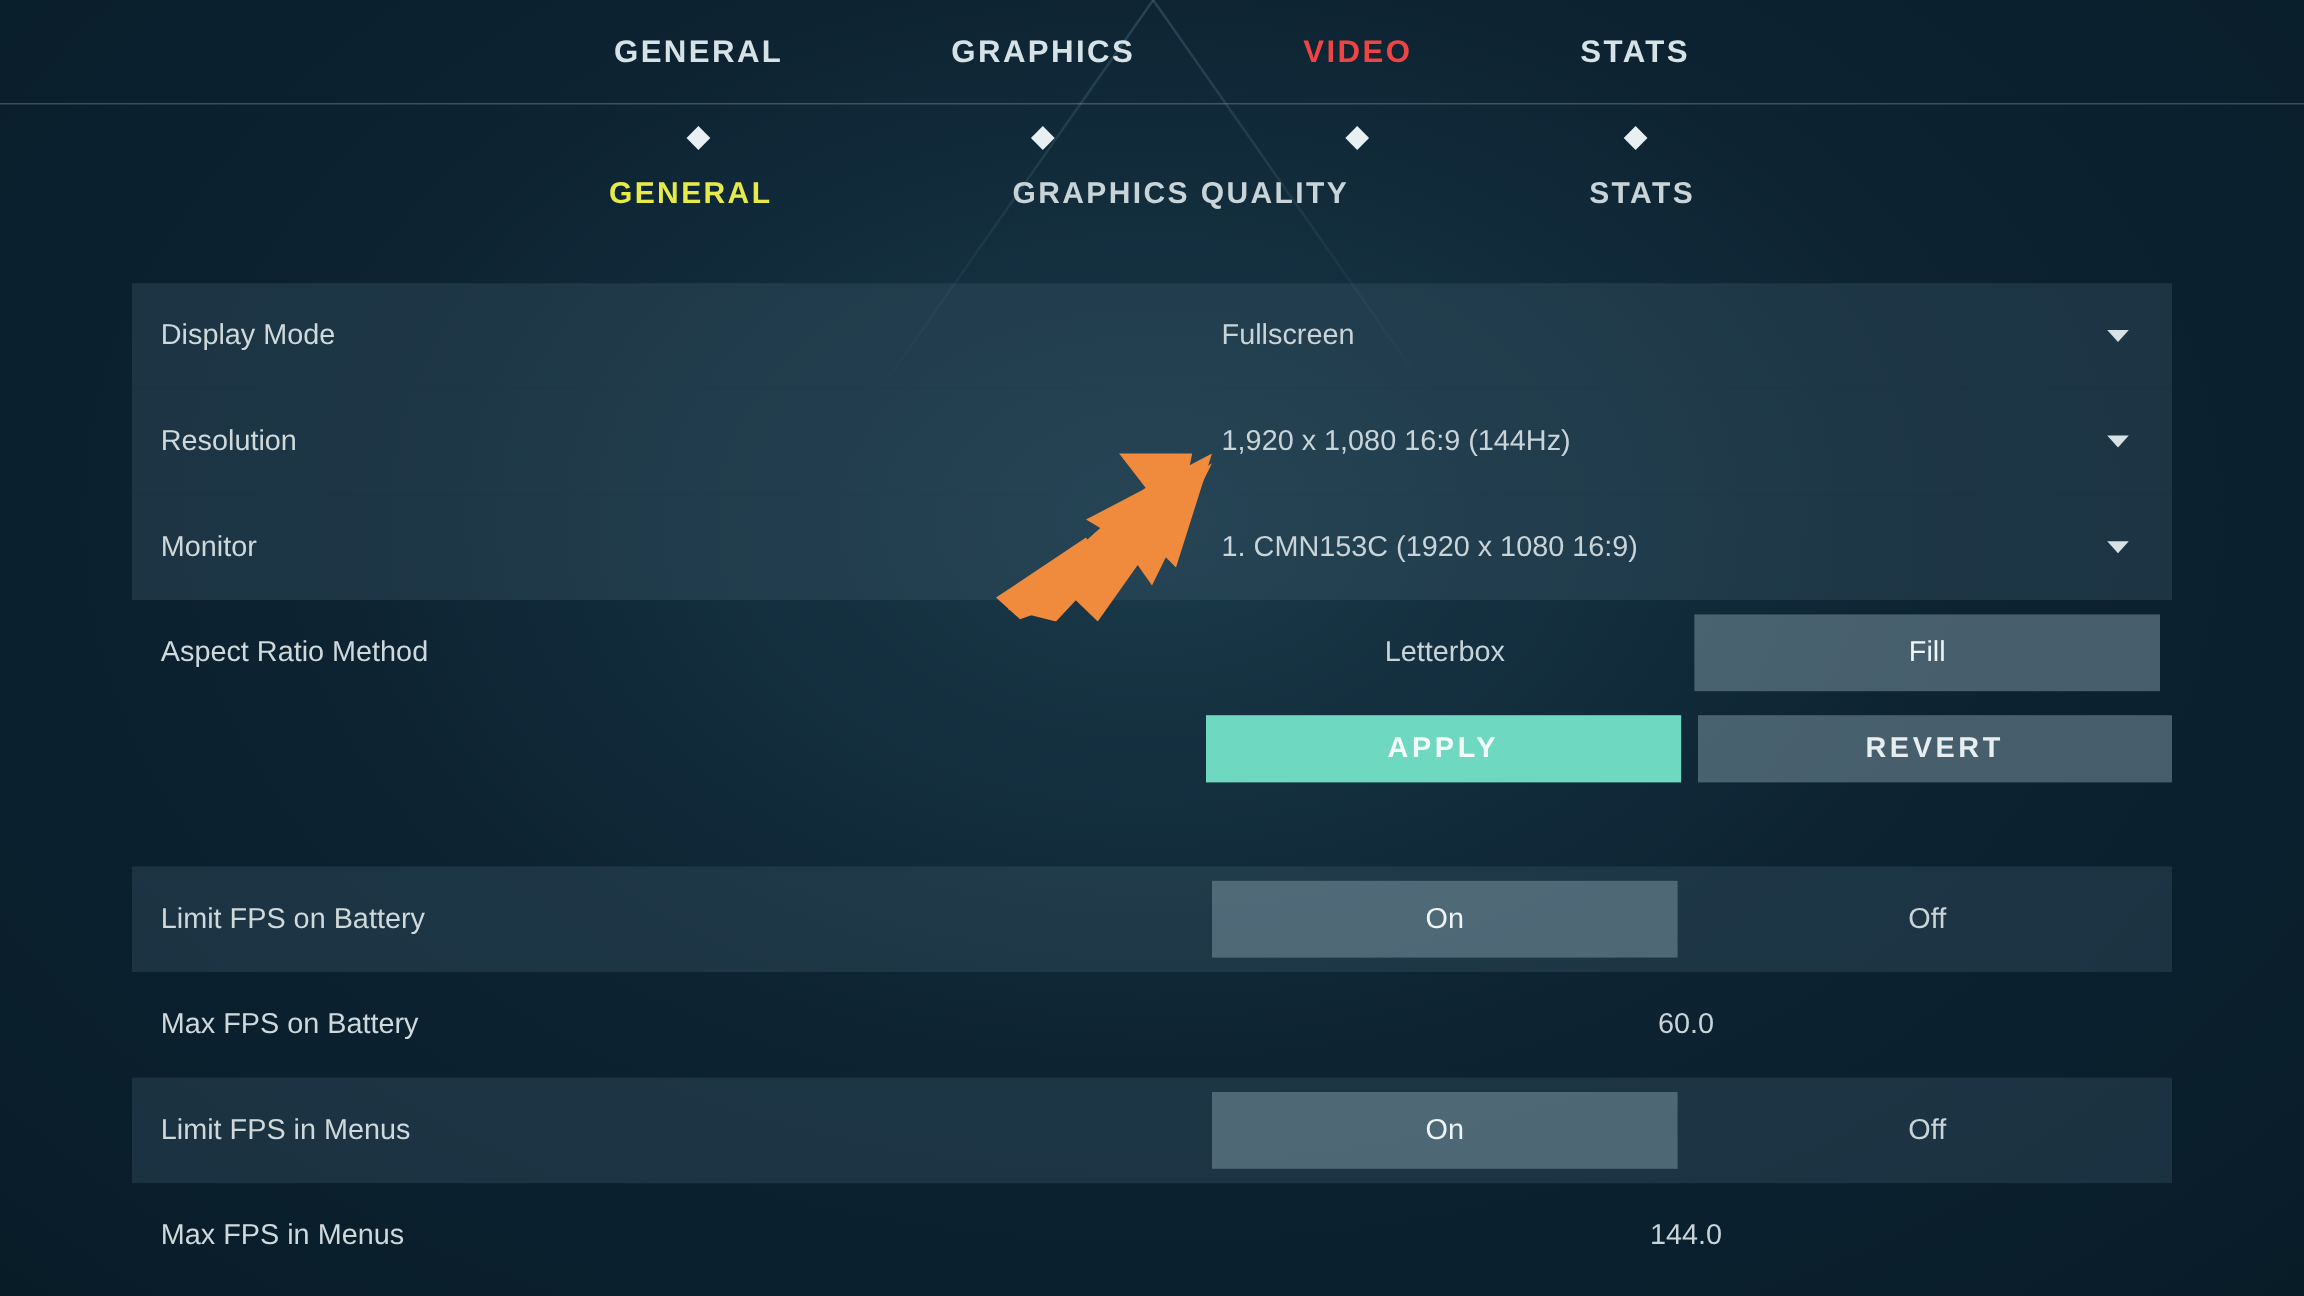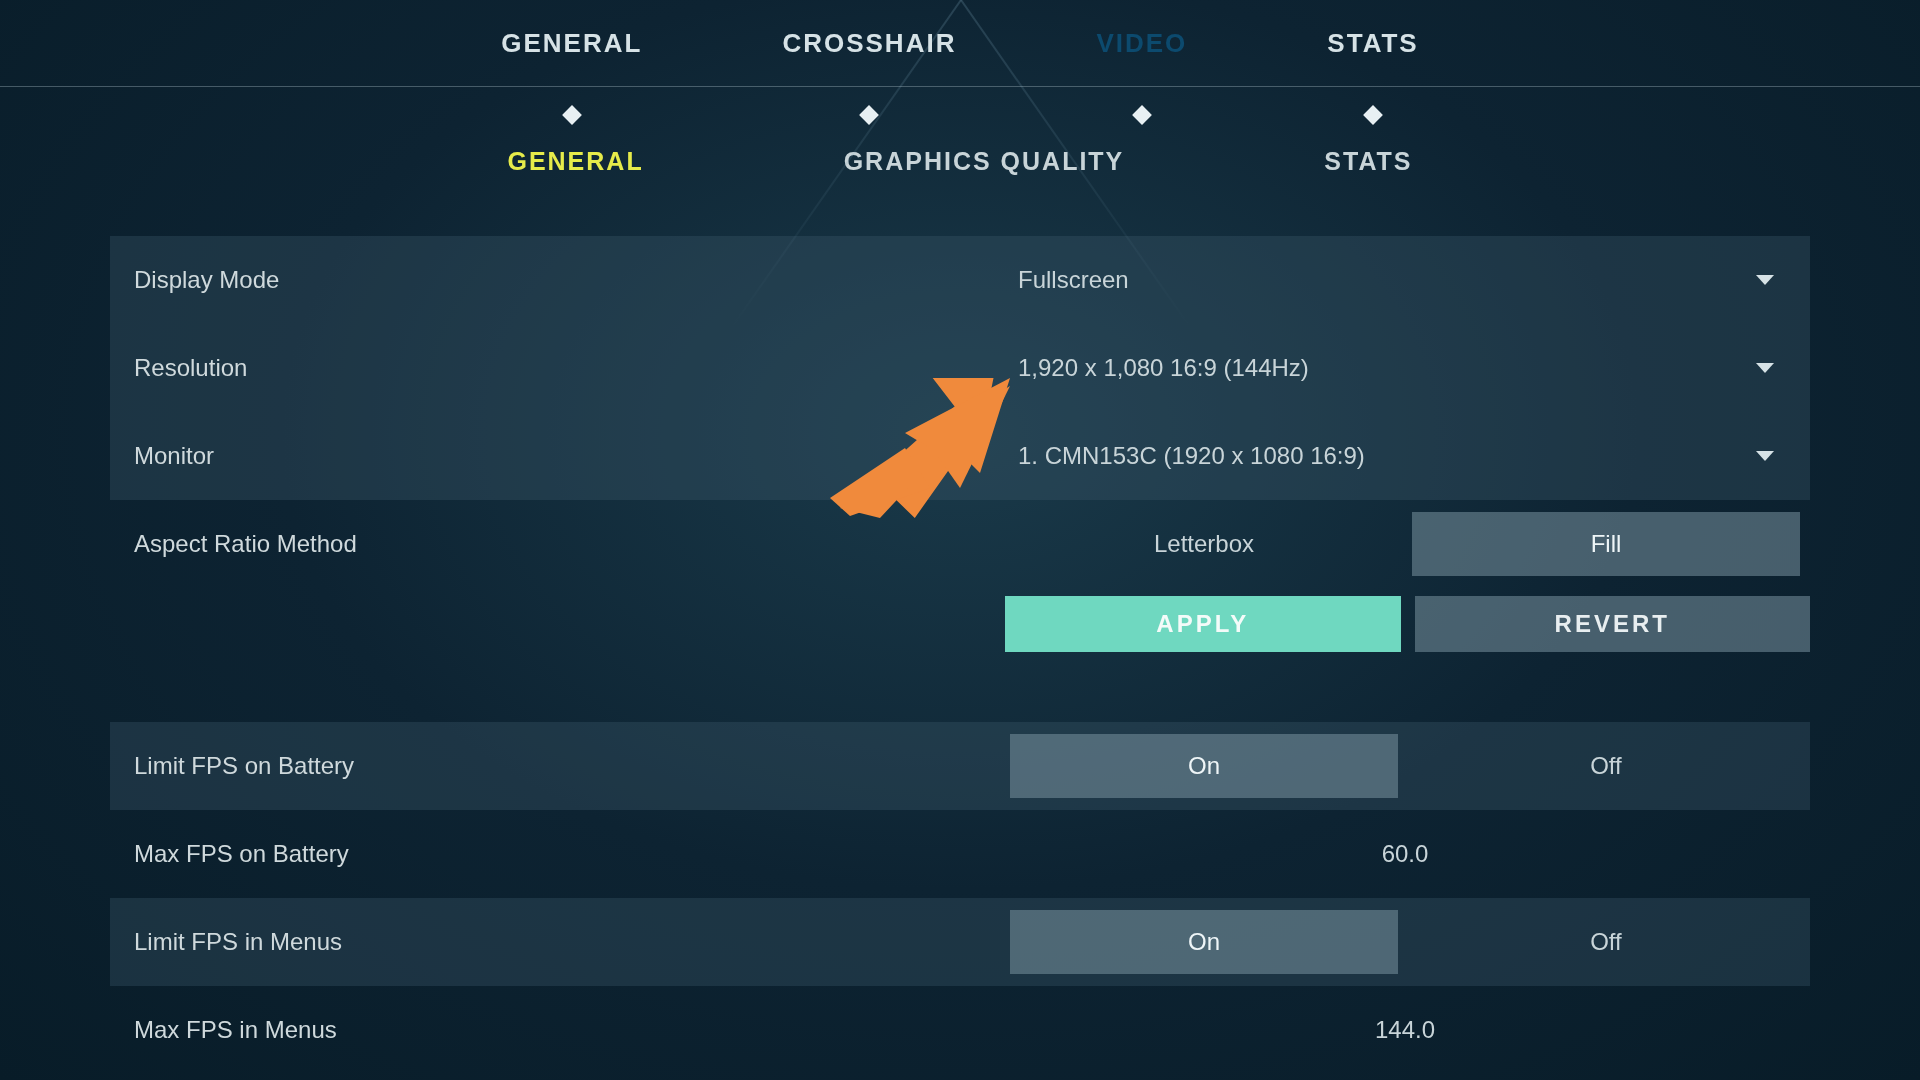--- a/index.html
+++ b/index.html
@@ -23,21 +23,21 @@
 
 .top-tabs {
   display: flex; justify-content: center; gap: 140px;
   padding-top: 28px; position: relative;
 }
 .top-tab {
   font-size: 26px; font-weight: 700; letter-spacing: 2px;
   color: #d6e2e6; cursor: pointer; position: relative;
   padding-bottom: 30px;
 }
-.top-tab.active { color: #0c4a6e; }
+.top-tab.active { color: #ef4444; }
 .tab-line {
   position: absolute; top: 86px; left: 0; right: 0; height: 1px;
   background: rgba(180,200,210,0.35);
 }
 .diamond {
   position: absolute; top: 80px; width: 14px; height: 14px;
   background: #e8f0f3; transform: rotate(45deg);
 }
 .top-tab .diamond { left: 50%; margin-left: -7px; }
 
@@ -97,21 +97,21 @@
 }
 </style>
 </head>
 <body>
 
 <div class="bg-lines"></div>
 
 <div class="top-tabs">
   <div class="tab-line"></div>
   <div class="top-tab"><span>GENERAL</span><span class="diamond"></span></div>
-  <div class="top-tab"><span>CROSSHAIR</span><span class="diamond"></span></div>
+  <div class="top-tab"><span>GRAPHICS</span><span class="diamond"></span></div>
   <div class="top-tab active"><span>VIDEO</span><span class="diamond"></span></div>
   <div class="top-tab"><span>STATS</span><span class="diamond"></span></div>
 </div>
 
 <div class="sub-tabs">
   <div class="sub-tab active">GENERAL</div>
   <div class="sub-tab">GRAPHICS QUALITY</div>
   <div class="sub-tab">STATS</div>
 </div>
 

